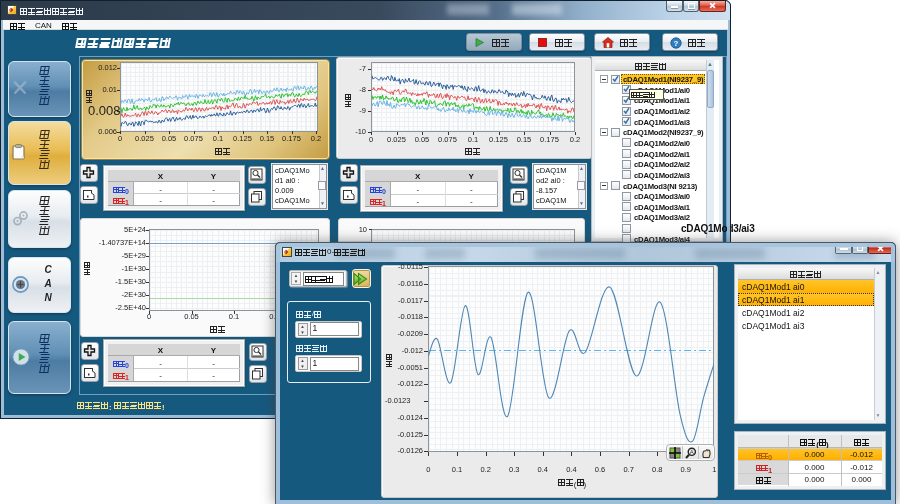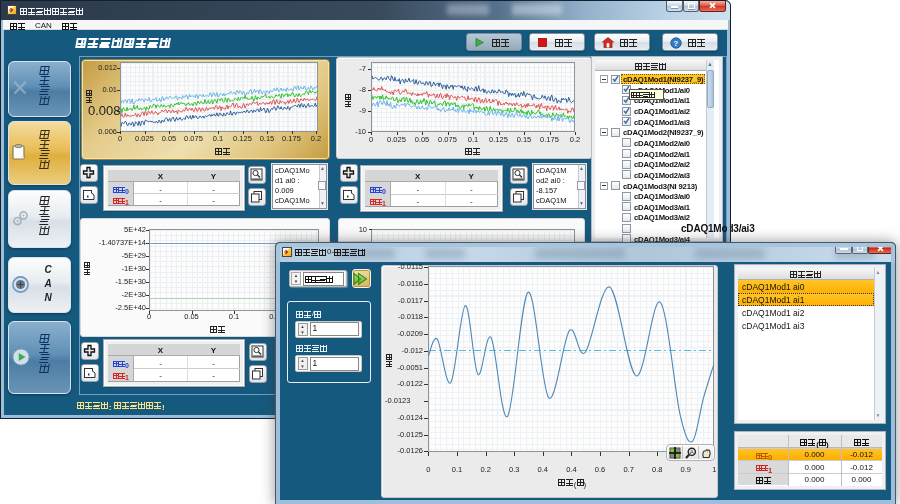--- a/index.html
+++ b/index.html
@@ -362,21 +362,21 @@
     </div>
     <div class="a" style="left:249px;top:365px;width:18px;height:18px;background:linear-gradient(#ffffff,#e2e6ea);border:1px solid #9aa2aa;border-radius:3px;z-index:11;"></div>
     <div class="a" style="left:251px;top:367px;width:14px;height:14px;z-index:12;">
       <svg width="13" height="13" viewBox="0 0 13 13">
         <rect x="4" y="1.5" width="7.5" height="8" fill="#fff" stroke="#333"></rect>
         <rect x="1.5" y="4" width="7.5" height="8" fill="#fff" stroke="#333"></rect>
       </svg>
     </div>
     <div class="a" style="left:80px;top:218px;width:250px;height:119px;background:#fafafa;border:1px solid #d8d8d8;border-radius:3px;z-index:10;"></div>
     <div class="a" style="left:149px;top:229px;width:170px;height:82px;background-color:#fdfdfd;background-image:repeating-linear-gradient(to right,#edf0f2 0,#edf0f2 1px,transparent 1px,transparent 5.2px),repeating-linear-gradient(to bottom,#edf0f2 0,#edf0f2 1px,transparent 1px,transparent 5.2px);border:1px solid #8d9499;box-sizing:border-box;z-index:11;"></div>
-    <div class="a" style="left:94px;top:225.5px;width:52px;height:8px;font-size:7.5px;color:#222;text-align:right;z-index:12;line-height:8px;">5E+42</div>
+    <div class="a" style="left:94px;top:225.5px;width:52px;height:8px;font-size:7.5px;color:#222;text-align:right;z-index:12;line-height:8px;">5E+24</div>
     <div class="a" style="left:146px;top:229.5px;width:3px;height:1px;background:#333;z-index:12;"></div>
     <div class="a" style="left:94px;top:239px;width:52px;height:8px;font-size:7.5px;color:#222;text-align:right;z-index:12;line-height:8px;">-1.40737E+14</div>
     <div class="a" style="left:146px;top:243px;width:3px;height:1px;background:#333;z-index:12;"></div>
     <div class="a" style="left:94px;top:252px;width:52px;height:8px;font-size:7.5px;color:#222;text-align:right;z-index:12;line-height:8px;">-5E+29</div>
     <div class="a" style="left:146px;top:256px;width:3px;height:1px;background:#333;z-index:12;"></div>
     <div class="a" style="left:94px;top:265px;width:52px;height:8px;font-size:7.5px;color:#222;text-align:right;z-index:12;line-height:8px;">-1E+30</div>
     <div class="a" style="left:146px;top:269px;width:3px;height:1px;background:#333;z-index:12;"></div>
     <div class="a" style="left:94px;top:278px;width:52px;height:8px;font-size:7.5px;color:#222;text-align:right;z-index:12;line-height:8px;">-1.5E+30</div>
     <div class="a" style="left:146px;top:282px;width:3px;height:1px;background:#333;z-index:12;"></div>
     <div class="a" style="left:94px;top:291px;width:52px;height:8px;font-size:7.5px;color:#222;text-align:right;z-index:12;line-height:8px;">-2E+30</div>

